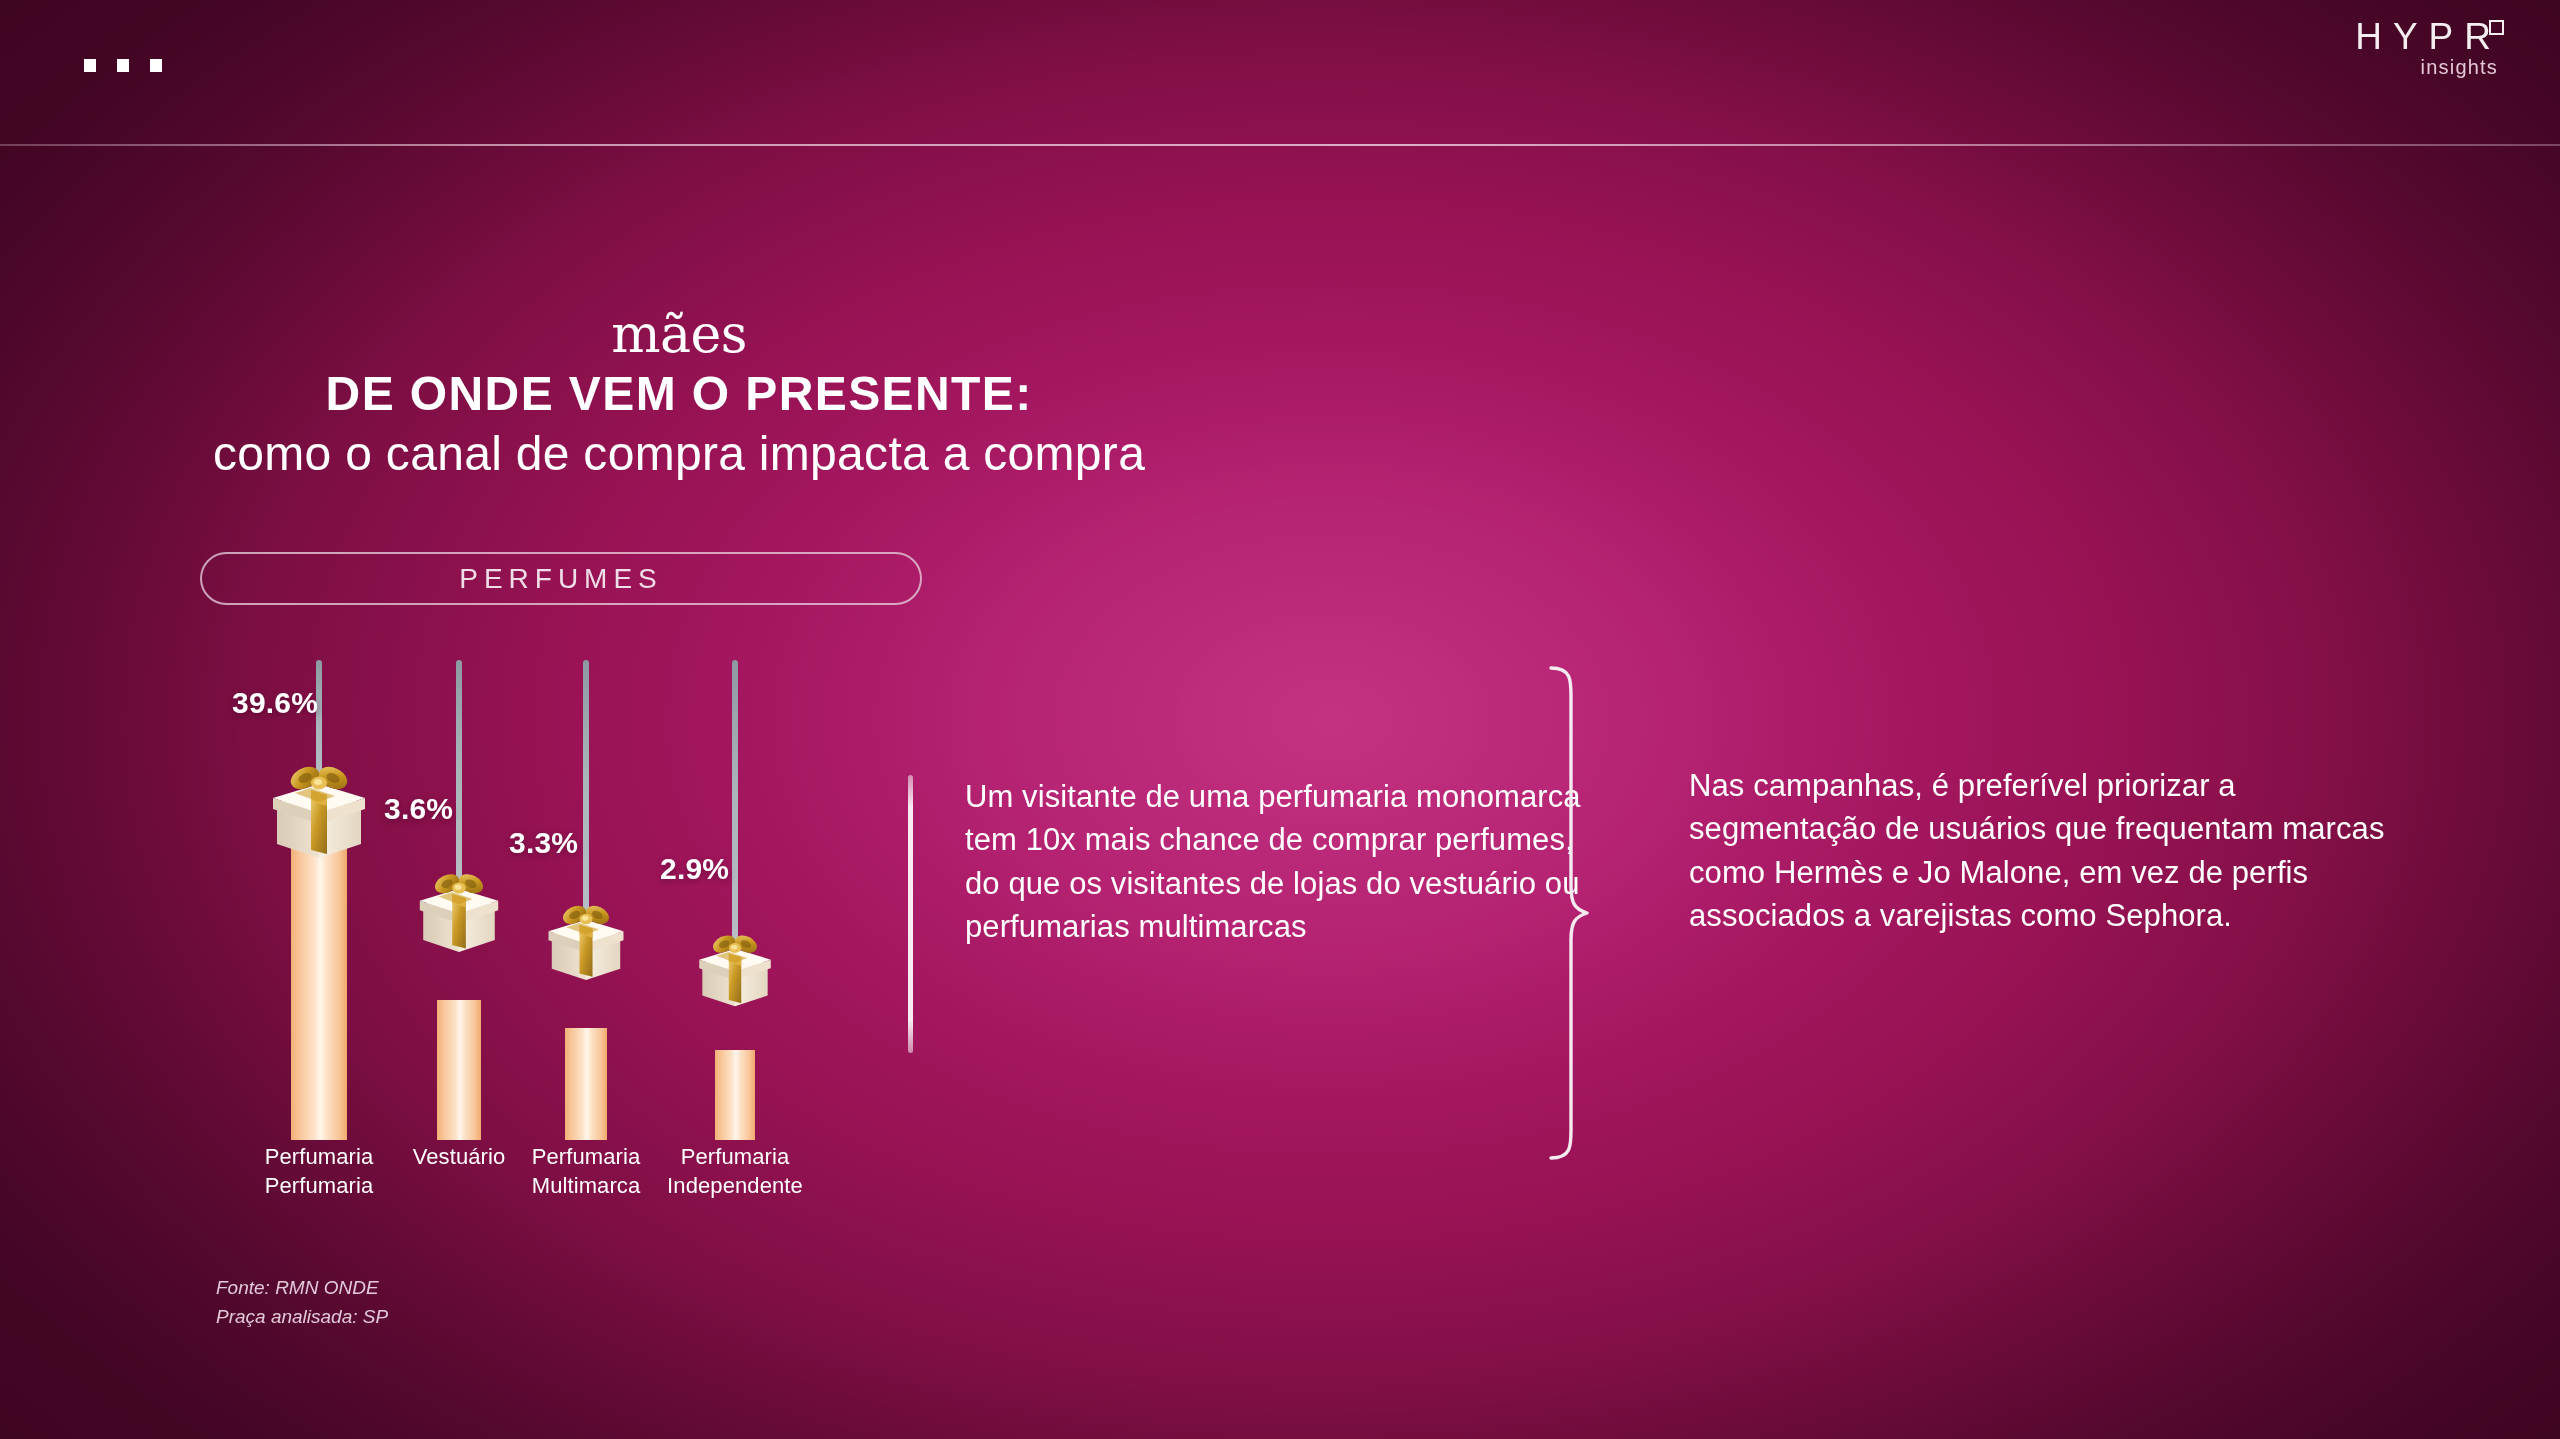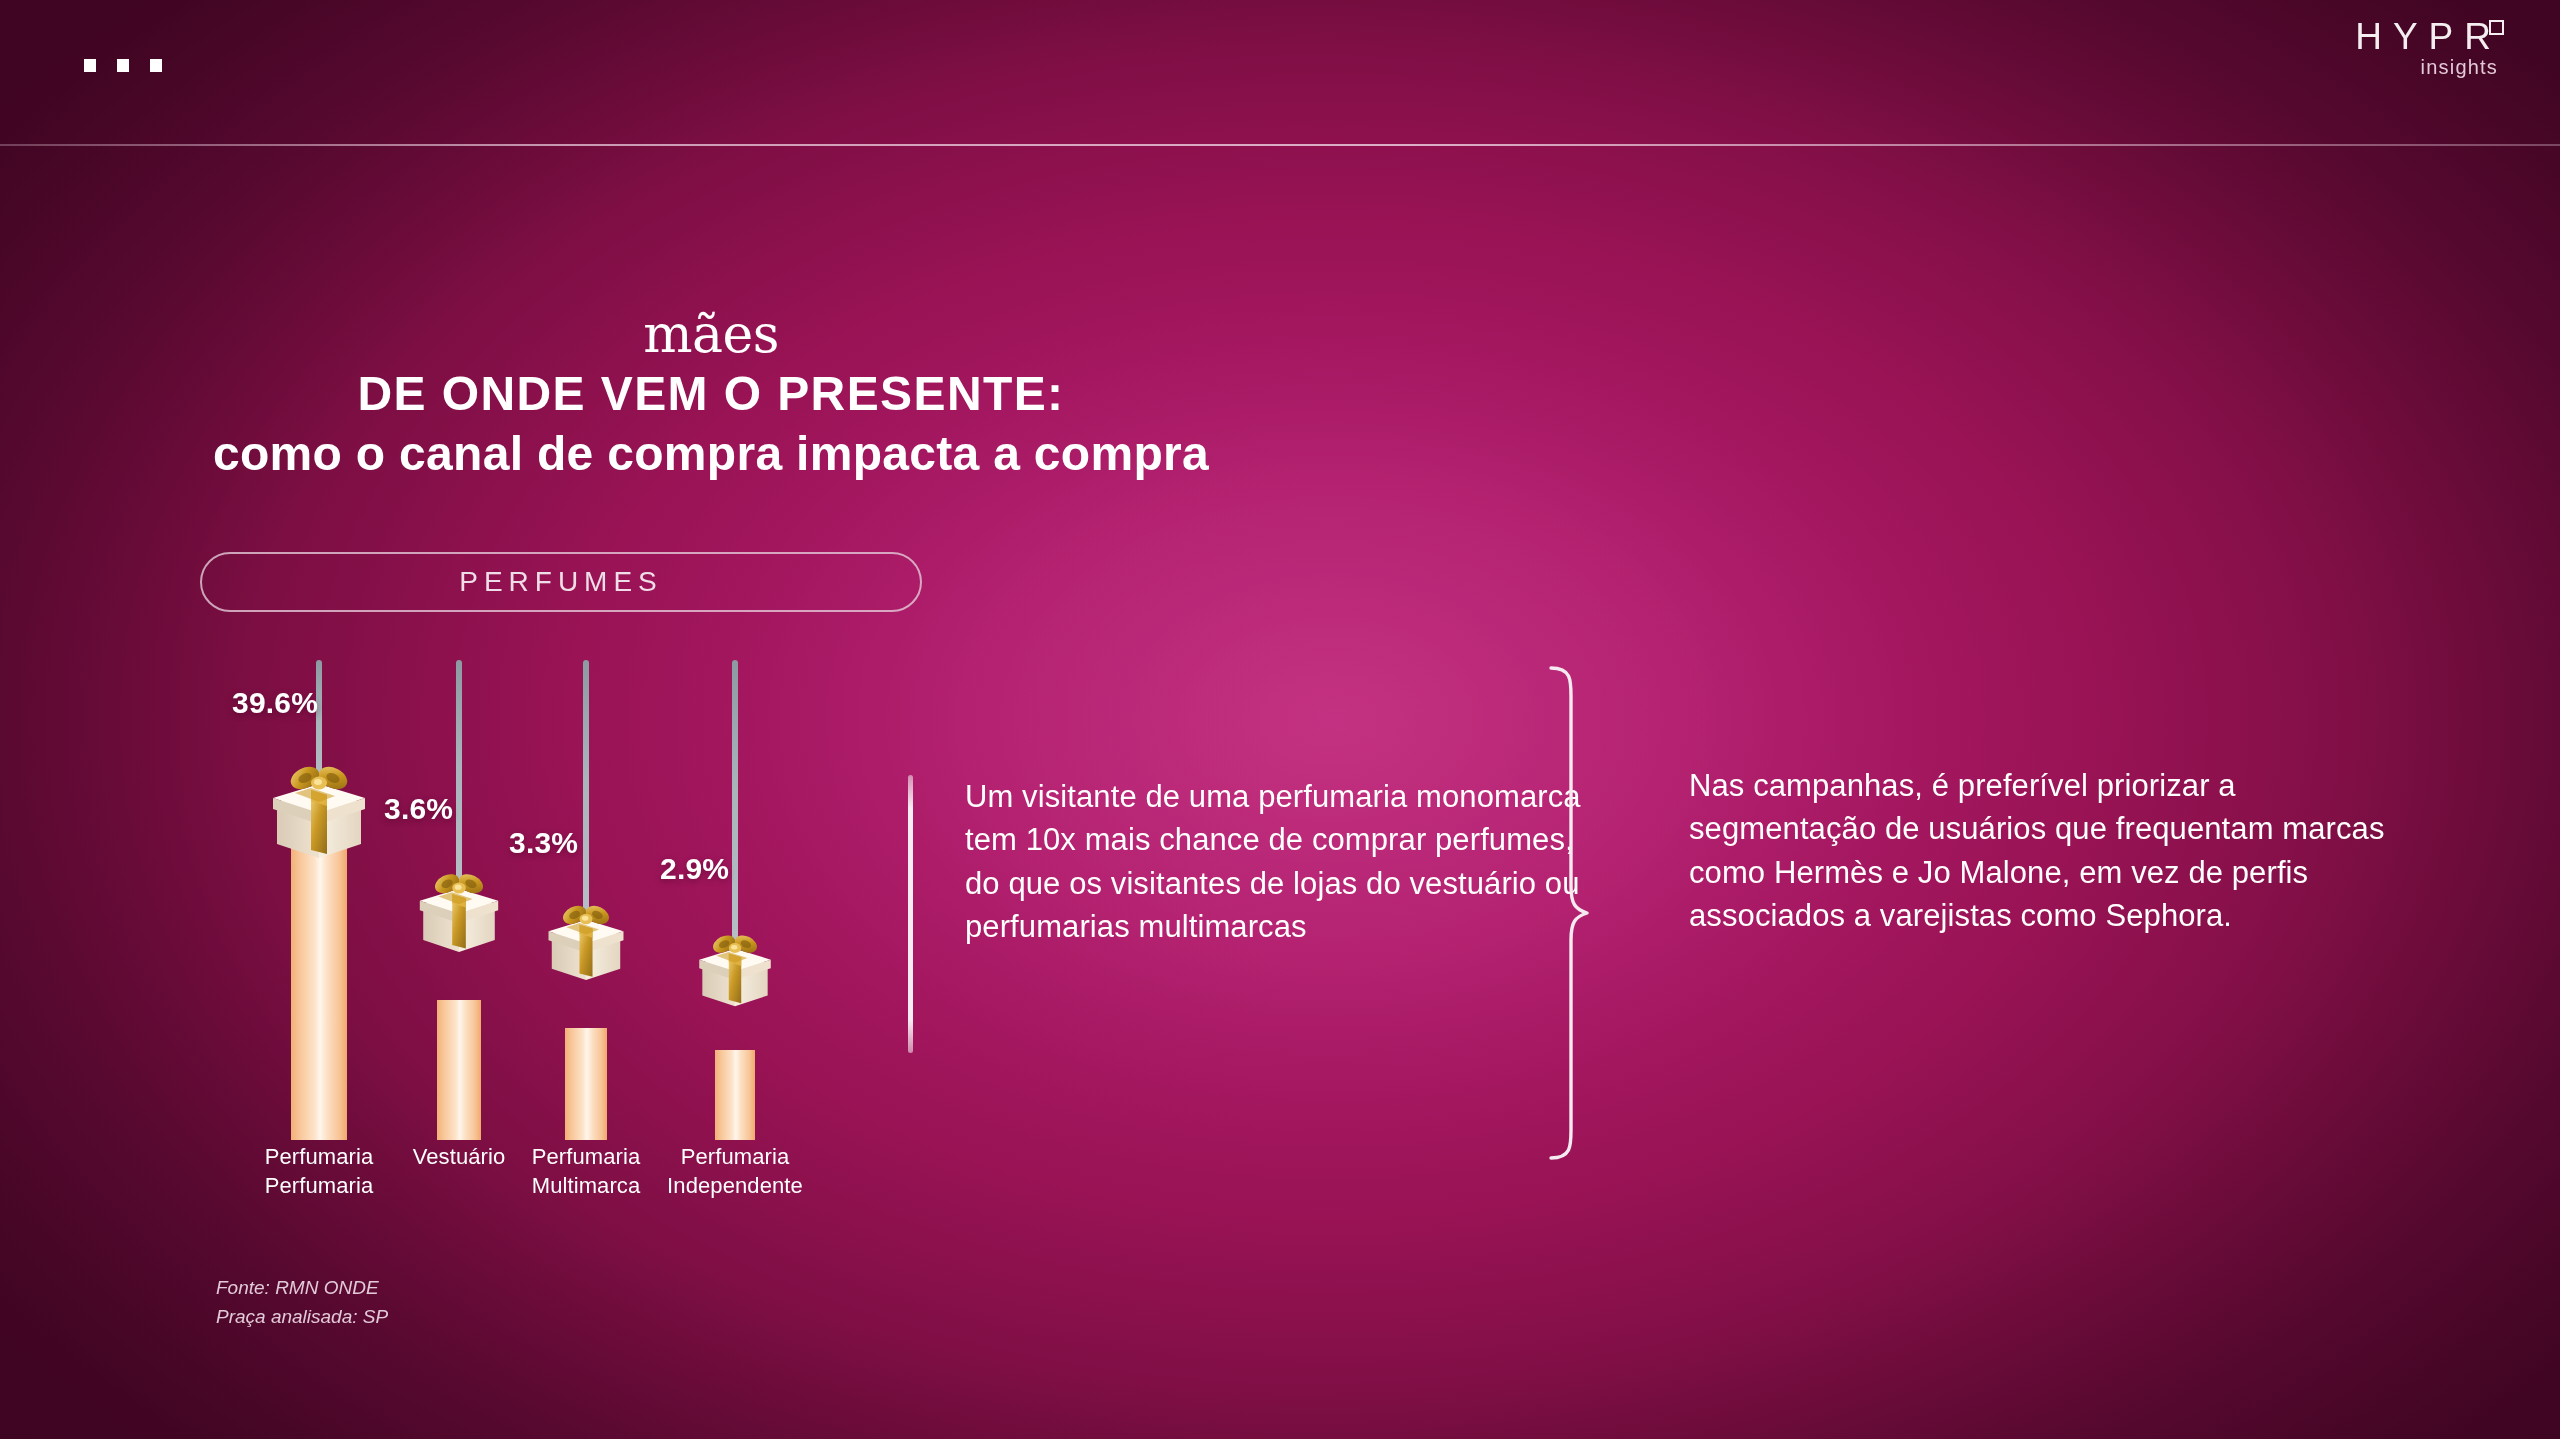--- a/index.html
+++ b/index.html
@@ -85,29 +85,29 @@
     letter-spacing:-0.5px;
   }
   .t-line1{
     margin-top:7px;
     font-size:48px; font-weight:700;
     letter-spacing:1.4px;
     color:#ffffff; line-height:1.12;
   }
   .t-line2{
     margin-top:6px;
-    font-size:48px; font-weight:700;
+    font-size:48px; font-weight:400;
     letter-spacing:.3px;
     color:#ffffff; line-height:1.12;
   }
 
   
   .pill{
     position:absolute; left:200px; top:552px;
-    width:722px; height:60px;
+    width:722px; height:53px;
     border:2px solid rgba(231,206,219,.78);
     border-radius:40px;
     display:flex; align-items:center; justify-content:center;
     z-index:5;
   }
   .pill span{
     font-size:28px; font-weight:300;
     letter-spacing:6px;
     color:#efdde7;
   }

